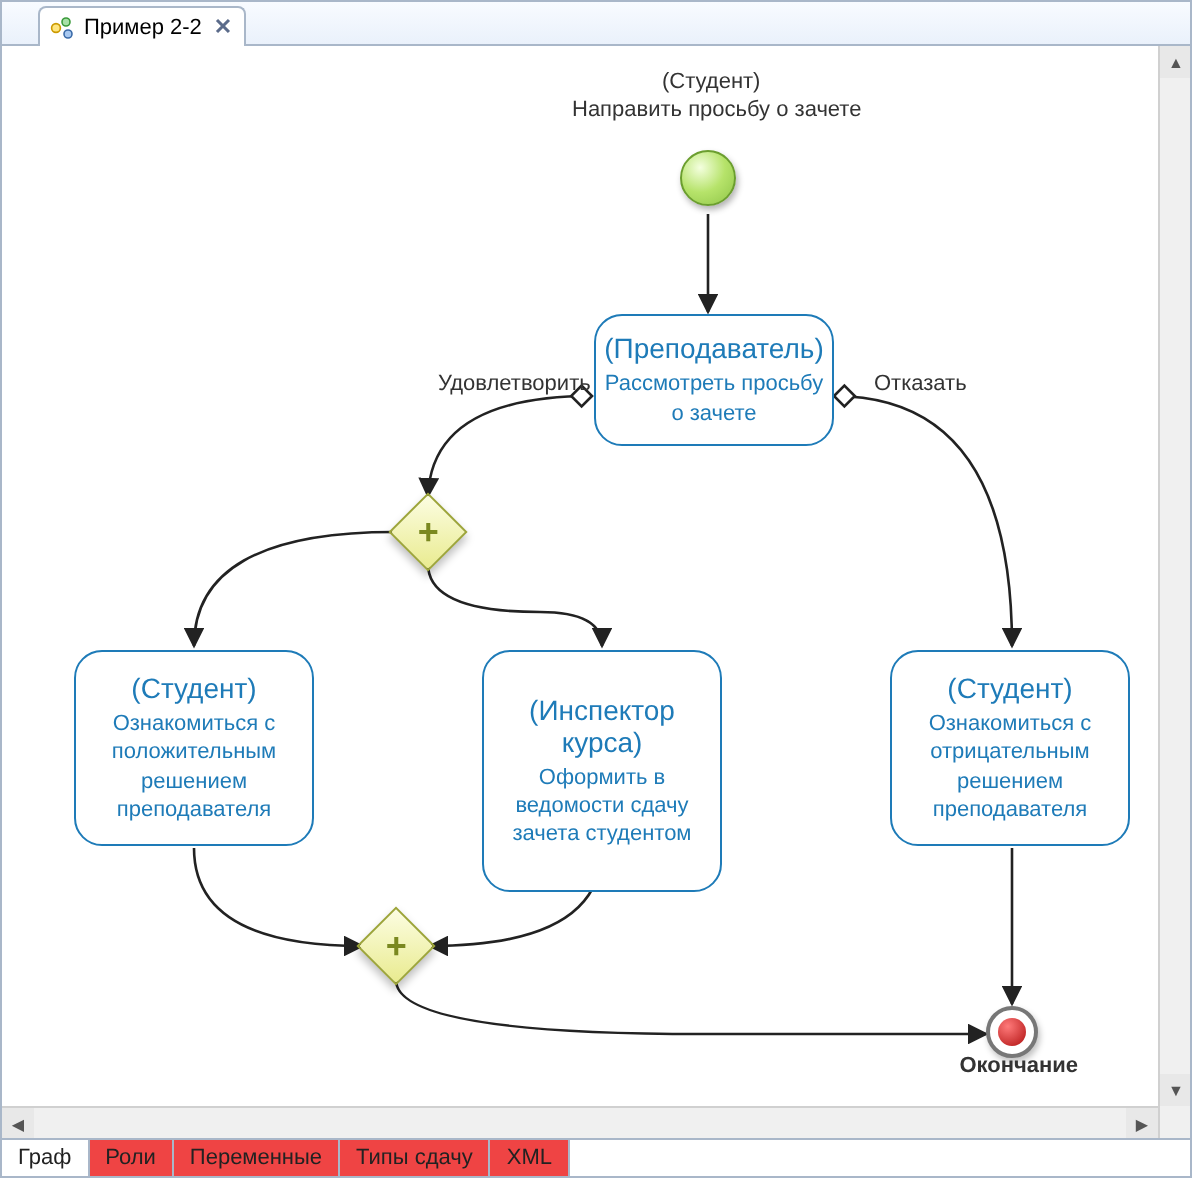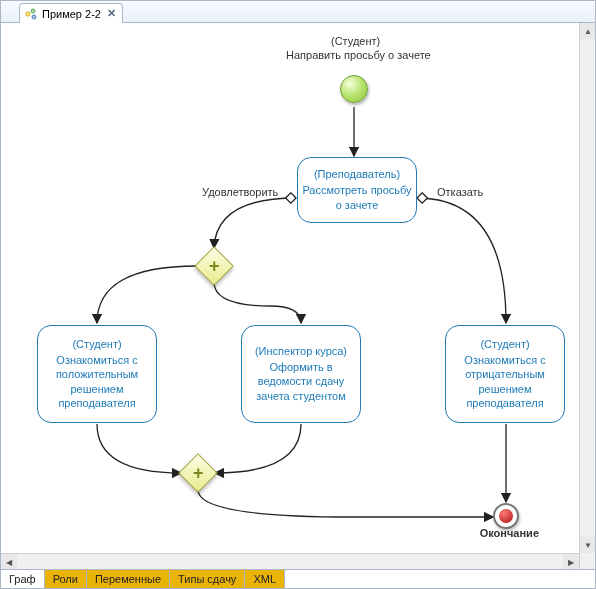--- a/index.html
+++ b/index.html
@@ -82,21 +82,21 @@
     border-radius: 14px;
     background: #fff;
     text-align: center;
     display: flex;
     flex-direction: column;
     align-items: center;
     justify-content: center;
     color: #1e7bb8;
     padding: 6px 4px;
   }
-  .node-role { font-size: 11px; margin-bottom: 3px; }
+  .node-role { font-size: 14px; margin-bottom: 3px; }
   .node-desc { font-size: 11px; line-height: 1.3; }
   .gateway {
     position: absolute;
     width: 28px; height: 28px;
     transform: rotate(45deg);
     border: 1px solid #9da539;
     background: linear-gradient(135deg, #fcfde2, #e9eb8f);
     box-shadow: 2px 2px 4px rgba(0,0,0,0.25);
     display: flex; align-items: center; justify-content: center;
   }
@@ -143,21 +143,21 @@
     border-top: 1px solid #a9b7c9;
     display: flex;
     margin-top: 11px;
   }
   .tab-bottom {
     padding: 2px 8px;
     border-right: 1px solid #a9b7c9;
     font-size: 11px;
     color: #222;
     cursor: pointer;
-    background: #eab308;
+    background: #ef4444;
     display: flex; align-items: center;
   }
   .tab-bottom.active {
     background: #fff;
   }
   svg.edges {
     position: absolute;
     left: 0; top: 0;
     pointer-events: none;
   }
@@ -214,33 +214,33 @@
 
     <div class="label" style="left:330px; top:12px; text-align:center; width:46px;">(Студент)</div>
     <div class="label" style="left:285px; top:26px; text-align:center; width:140px;">Направить просьбу о зачете</div>
     <div class="start-event" style="left:339px; top:52px;"></div>
 
     <div class="node" style="left:296px; top:134px; width:120px; height:66px;">
       <div class="node-role">(Преподаватель)</div>
       <div class="node-desc">Рассмотреть просьбу о зачете</div>
     </div>
 
-    <div class="label" style="left:201px; top:163px;text-align:center;">Удовлетворить</div>
+    <div class="label" style="left:218px; top:163px;text-align:center;">Удовлетворить</div>
     <div class="label" style="left:436px; top:163px;">Отказать</div>
 
     <div class="gateway" style="left:199px; top:229px;">
       <div class="gateway-inner">+</div>
     </div>
 
     <div class="node" style="left:36px; top:302px; width:120px; height:98px;">
       <div class="node-role">(Студент)</div>
       <div class="node-desc">Ознакомиться с положительным решением преподавателя</div>
     </div>
 
-    <div class="node" style="left:240px; top:302px; width:120px; height:98px;align-items:center;">
+    <div class="node" style="left:240px; top:302px; width:120px; height:121px;align-items:center;">
       <div class="node-role">(Инспектор курса)</div>
       <div class="node-desc">Оформить в ведомости сдачу зачета студентом</div>
     </div>
 
     <div class="node" style="left:444px; top:302px; width:120px; height:98px;">
       <div class="node-role">(Студент)</div>
       <div class="node-desc">Ознакомиться с отрицательным решением преподавателя</div>
     </div>
 
     <div class="gateway" style="left:183px; top:436px;">

